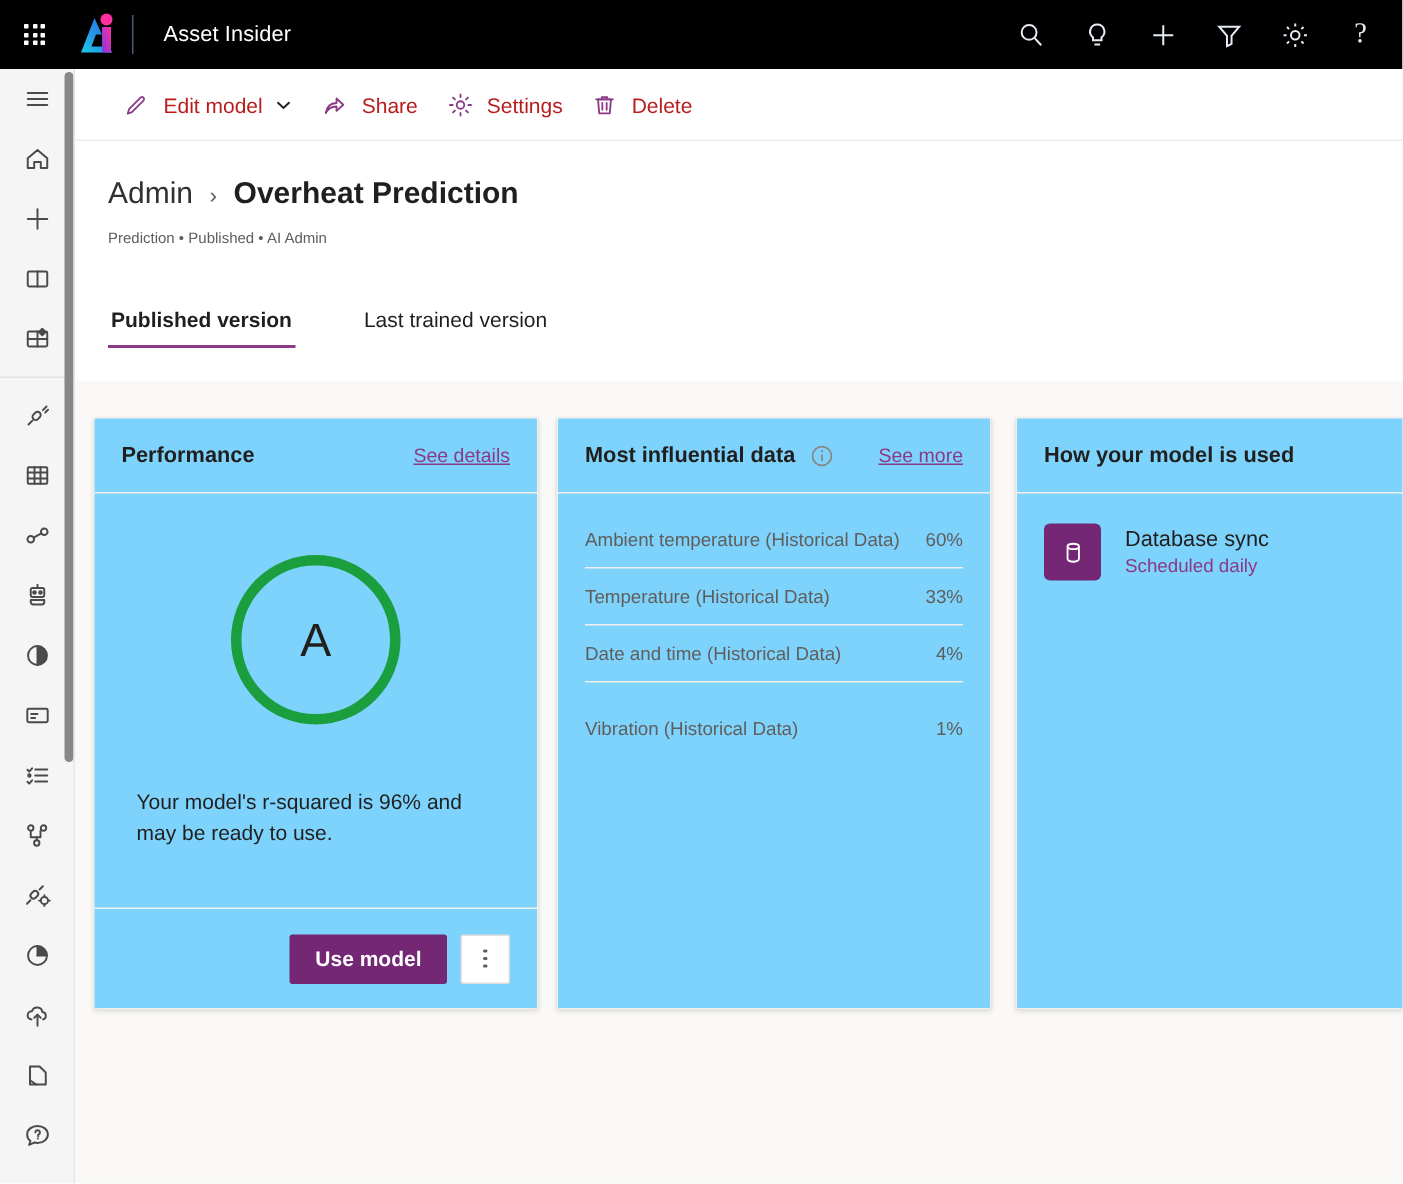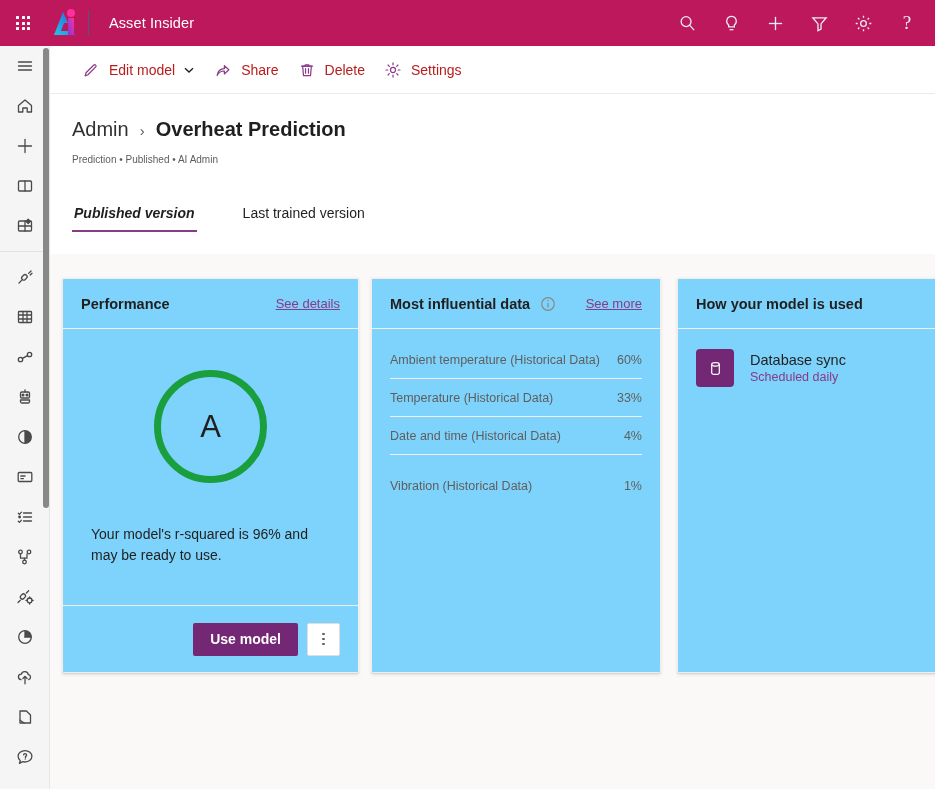--- a/index.html
+++ b/index.html
@@ -7,21 +7,21 @@
     width: 935px; height: 789px;
     font-family: "Liberation Sans", sans-serif;
     background: #ffffff;
     overflow: hidden;
   }
   #app { position: relative; width: 935px; height: 789px; background:#faf9f8; }
 
   
   .suite-bar {
     position: absolute; top:0; left:0; width:935px; height:46px;
-    background:#be185d; display:flex; align-items:center;
+    background:#000000; display:flex; align-items:center;
   }
   .waffle { width:46px; height:46px; display:flex; align-items:center; justify-content:center; cursor:pointer; }
   .waffle-grid { display:grid; grid-template-columns:repeat(3,3px); grid-template-rows:repeat(3,3px); gap:2.5px; }
   .waffle-grid i { display:block; width:3px; height:3px; background:#ffffff; border-radius:0.5px; }
   .brand-logo { width:40px; height:46px; display:flex; align-items:center; justify-content:center; }
   .brand-sep { width:1px; height:26px; background:#4a5a7a; margin-left:2px; }
   .app-title { color:#ffffff; font-size:14.5px; margin-left:20px; letter-spacing:.1px; }
   .suite-right { margin-left:auto; display:flex; align-items:center; height:46px; padding-right:6px; }
   .suite-icon { width:44px; height:46px; display:flex; align-items:center; justify-content:center; cursor:pointer; }
   .suite-icon svg { stroke:#e8ecf4; fill:none; stroke-width:1.4; }
@@ -53,21 +53,21 @@
 
   
   .page-head { position:absolute; top:94px; left:50px; width:885px; height:160px; background:#ffffff; }
   .breadcrumb { position:absolute; top:24px; left:22px; display:flex; align-items:baseline; }
   .bc-link { font-size:20px; color:#323130; cursor:pointer; }
   .bc-sep { margin:0 11px; font-size:15px; color:#605e5c; }
   .bc-current { font-size:20px; font-weight:bold; color:#201f1e; }
   .subline { position:absolute; top:60px; left:22px; font-size:10px; color:#605e5c; }
   .tabs { position:absolute; top:105px; left:22px; display:flex; }
   .tab { font-size:14px; color:#201f1e; padding:6px 2px 11px 2px; margin-right:44px; cursor:pointer; position:relative; }
-  .tab.active { font-weight:bold;font-style:italic; }
+  .tab.active { font-weight:bold; }
   .tab.active::after { content:""; position:absolute; left:0; right:0; bottom:0; height:2.5px; background:#8a3a86; }
 
   
   .canvas { position:absolute; top:254px; left:50px; width:885px; height:535px; background:#faf9f8; }
   .card {
     position:absolute; top:24px; background:#7dd3fc;
     border:1px solid #f0efee; border-radius:2px;
     box-shadow:0 1.6px 3.6px rgba(0,0,0,.10), 0 .3px .9px rgba(0,0,0,.07);
   }
   .card-head { height:50px; display:flex; align-items:center; padding:0 18px; border-bottom:1px solid #f0efee; }
@@ -353,37 +353,37 @@
       <span class="cmd-ico">
         <svg width="18" height="18" viewBox="0 0 20 20">
             <path d="M3.5 16c.7-5 4-7.3 8-7.5V5.2l5 4.6-5 4.6v-3.3c-3.5-.1-6.2 1.3-8 4.9z"></path>
           </svg>
       </span>
       <span>Share</span>
     </div>
     <div class="cmd-btn">
       <span class="cmd-ico">
         <svg width="18" height="18" viewBox="0 0 20 20">
+            <circle cx="10" cy="10" r="2.8"></circle>
+            <path d="M10 2.2v2M10 15.8v2M17.8 10h-2M4.2 10h-2M15.5 4.5l-1.4 1.4M5.9 14.1l-1.4 1.4M15.5 15.5l-1.4-1.4M5.9 5.9L4.5 4.5"></path>
+          </svg>
+      </span>
+      <span>Settings</span>
+    </div>
+    <div class="cmd-btn">
+      <span class="cmd-ico">
+        <svg width="18" height="18" viewBox="0 0 20 20">
             <path d="M5.2 5.8h9.6l-.9 10.4H6.1z"></path>
             <line x1="3.8" y1="5.8" x2="16.2" y2="5.8"></line>
             <path d="M8 5.8V4.2h4v1.6"></path>
             <line x1="8.4" y1="8.5" x2="8.4" y2="13.5"></line>
             <line x1="11.6" y1="8.5" x2="11.6" y2="13.5"></line>
           </svg>
       </span>
       <span>Delete</span>
-    </div>
-    <div class="cmd-btn">
-      <span class="cmd-ico">
-        <svg width="18" height="18" viewBox="0 0 20 20">
-            <circle cx="10" cy="10" r="2.8"></circle>
-            <path d="M10 2.2v2M10 15.8v2M17.8 10h-2M4.2 10h-2M15.5 4.5l-1.4 1.4M5.9 14.1l-1.4 1.4M15.5 15.5l-1.4-1.4M5.9 5.9L4.5 4.5"></path>
-          </svg>
-      </span>
-      <span>Settings</span>
     </div>
   </div>
 
   <div class="page-head">
     <div class="breadcrumb">
       <span class="bc-link">Admin</span>
       <span class="bc-sep">›</span>
       <span class="bc-current">Overheat Prediction</span>
     </div>
     <div class="subline">Prediction • Published • AI Admin</div>

